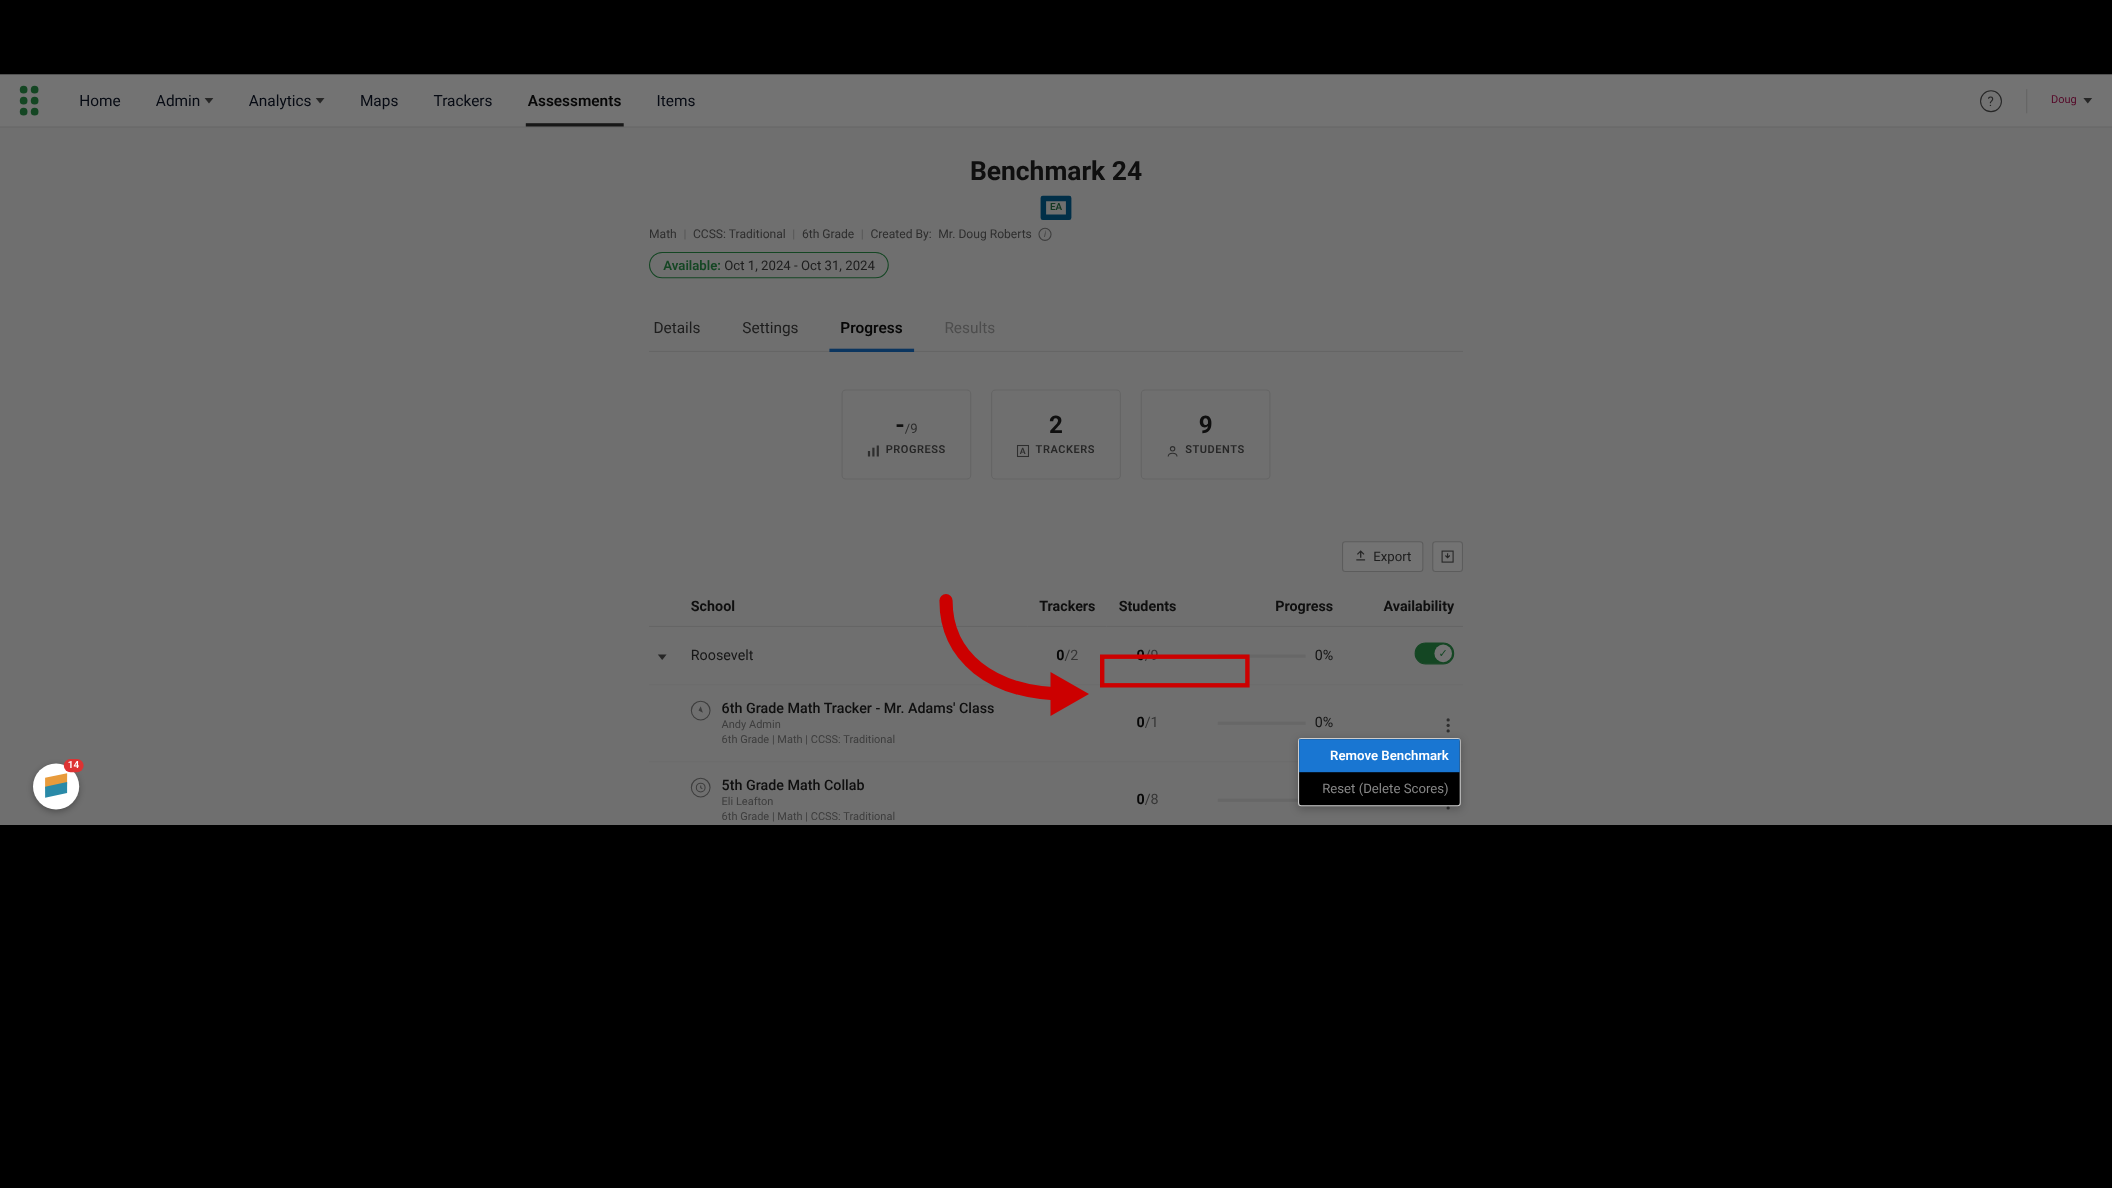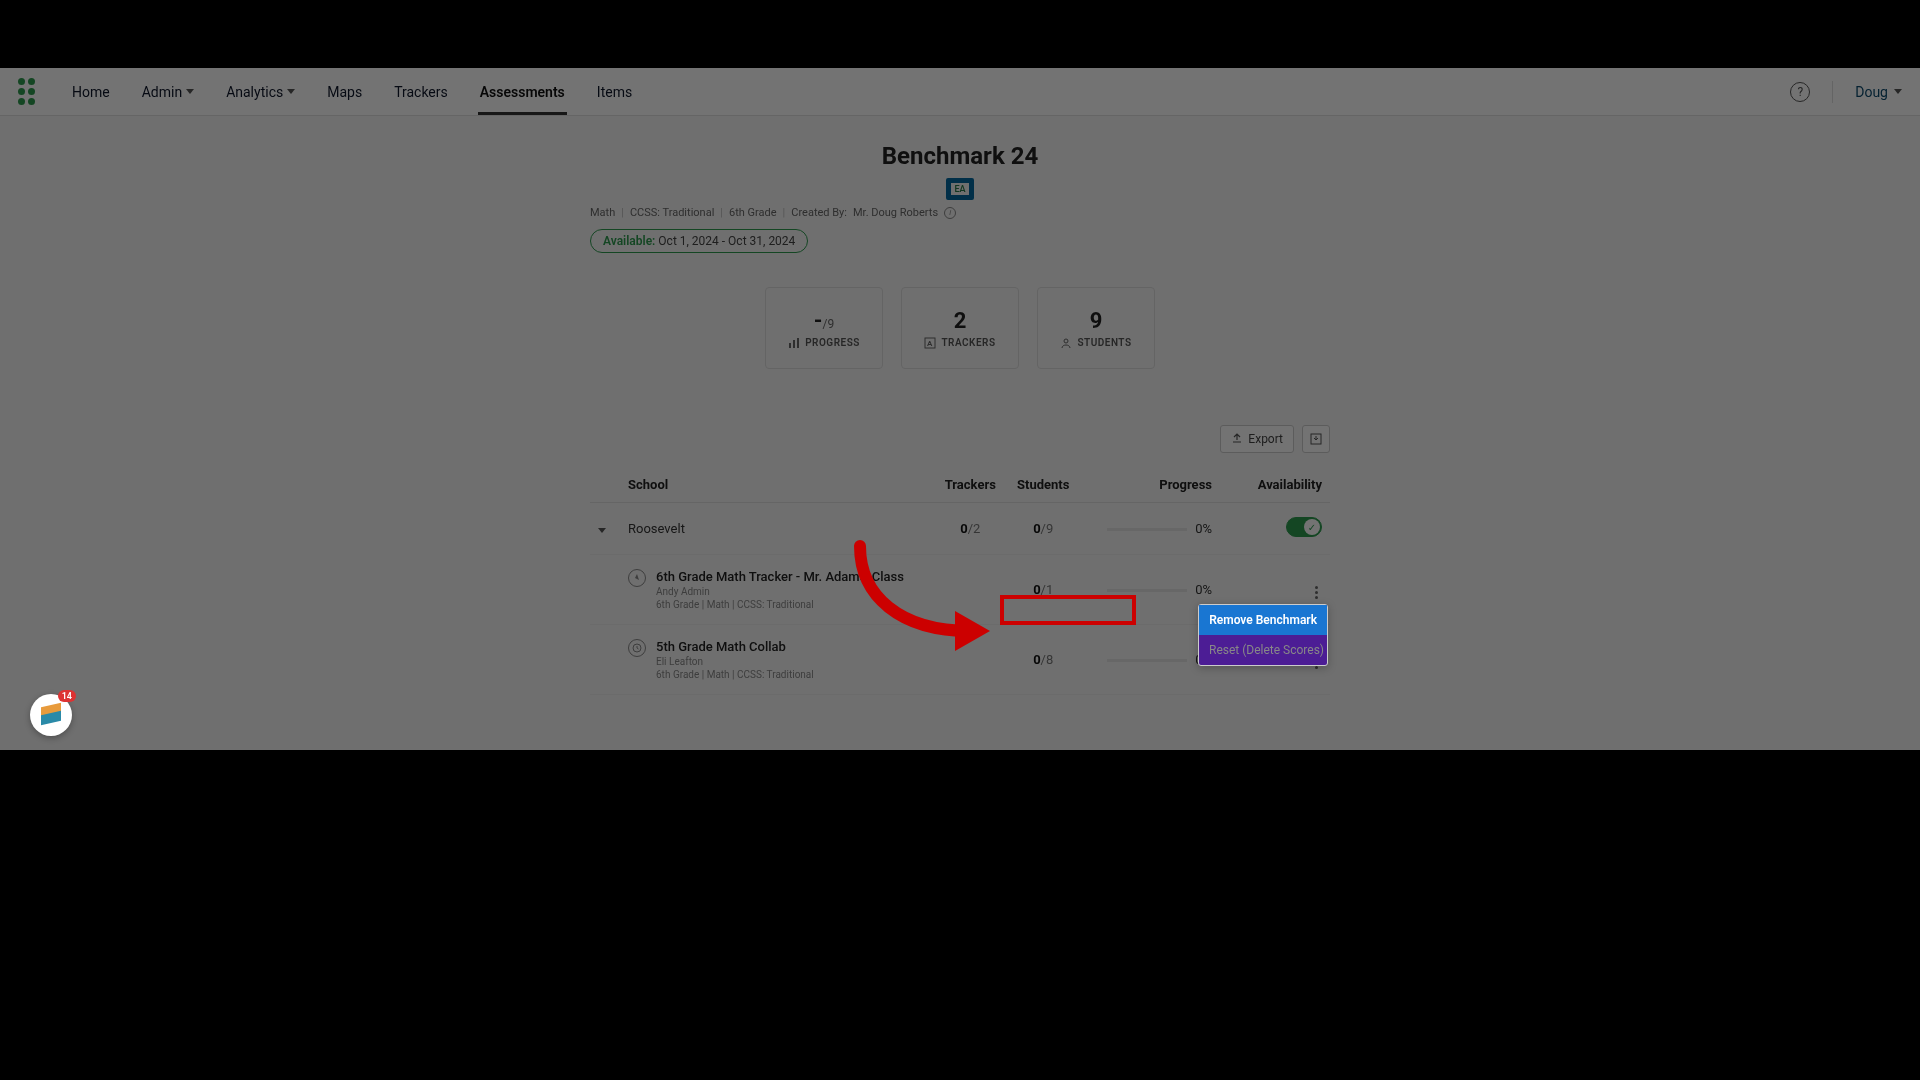--- a/index.html
+++ b/index.html
@@ -14,21 +14,21 @@
   .topbar-left { display:flex; align-items:center; gap:28px; }
   .logo { display:flex; gap:3px; }
   .logo-dot { width:7px; height:7px; border-radius:50%; background:#2e9b4f; }
   .logo { flex-wrap:wrap; width:24px; }
   .nav-item { font-size:14px; color:#0f172a; cursor:pointer; display:flex; align-items:center; gap:4px; padding:14px 2px; position:relative; }
   .nav-item.active { font-weight:600; color:#111; }
   .nav-item.active::after { content:""; position:absolute; left:0; right:0; bottom:-1px; height:3px; background:#333; }
   .chev-down { width:0; height:0; border-left:4px solid transparent; border-right:4px solid transparent; border-top:5px solid #555; }
   .topbar-right { display:flex; align-items:center; gap:22px; }
   .help-circle { width:20px; height:20px; border:1.5px solid #555; border-radius:50%; display:flex; align-items:center; justify-content:center; font-size:12px; color:#555; }
-  .user-menu { display:flex; align-items:center; gap:6px; font-size:14px; color:#0c4a6e; cursor:pointer; }
+  .user-menu { display:flex; align-items:center; gap:6px; font-size:10px; color:#be185d; cursor:pointer; }
   .divider-v { width:1px; height:22px; background:#ddd; }
 
   
   .content { max-width:740px; margin:0 auto; padding:26px 0 0 0; }
   .page-title-row { display:flex; align-items:center; gap:8px;flex-direction:column; }
   .page-title { font-size:24px; font-weight:700; color:#222; }
   .ea-badge { font-size:9px; border:5px solid #0369a1; color:#2c7a4b; padding:1px 3px; border-radius:2px; font-weight:600; }
   .meta-line { font-size:11px; color:#666; margin-top:6px; display:flex; align-items:center; gap:6px; flex-wrap:wrap;}
   .meta-sep { color:#bbb; }
   .info-circle { width:12px; height:12px; border:1px solid #888; border-radius:50%; display:inline-flex; align-items:center; justify-content:center; font-size:8px; font-style:italic; color:#888; }
@@ -69,21 +69,21 @@
   .toggle .knob { position:absolute; right:1px; top:1px; width:16px; height:16px; background:#fff; border-radius:50%; display:flex; align-items:center; justify-content:center; color:#2e9b4f; font-size:10px; }
   .row-icon-circle { width:18px; height:18px; border:1.5px solid #888; border-radius:50%; display:inline-flex; align-items:center; justify-content:center; color:#888; font-size:10px; }
   .sub-meta { font-size:10px; color:#888; margin-top:2px; }
   .tracker-name { font-size:13px; color:#222; font-weight:500; }
   .kebab { display:inline-flex; flex-direction:column; gap:2px; cursor:pointer; padding:4px; position:relative; }
   .kebab span { width:3px; height:3px; background:#666; border-radius:50%; }
   .prog-track { width:80px; height:3px; background:#e5e5e5; display:inline-block; vertical-align:middle; margin-right:8px;}
   .prog-row-cell { white-space:nowrap; }
 
   
-  .menu-pop { position:absolute; top:22px; right:-6px; width:130px; background:#4c1d95; border:1px solid #ccc; border-radius:3px; box-shadow:0 2px 8px rgba(0,0,0,0.25); z-index:100; }
+  .menu-pop { position:absolute; top:22px; right:-6px; width:148px; background:#000000; border:1px solid #ccc; border-radius:3px; box-shadow:0 2px 8px rgba(0,0,0,0.25); z-index:100; }
   .menu-pop .mi { padding:8px 10px; font-size:12px; cursor:pointer; white-space:nowrap;}
   .menu-pop .mi.primary { background:#1976d2; color:#fff; font-weight:600; }
   .menu-pop .mi.muted { color:#888; }
   .red-highlight { position:absolute; border:4px solid #c00; z-index:120; pointer-events:none; }
 
   
   .arrow-svg { position:absolute; z-index:110; pointer-events:none; }
 
   
   .float-widget { position:absolute; left:30px; bottom:14px; width:42px; height:42px; border-radius:50%; background:#fff; box-shadow:0 2px 6px rgba(0,0,0,0.3); display:flex; align-items:center; justify-content:center; z-index:60; }
@@ -148,20 +148,26 @@
       <span>Created By:</span>
       <span>Mr. Doug Roberts</span>
       <span class="info-circle">i</span>
     </div>
     <div class="avail-pill">
       <span class="lbl">Available:</span>
       <span class="dates">Oct 1, 2024 - Oct 31, 2024</span>
     </div>
 
     
+    <div class="tabs">
+      <div class="tab">Details</div>
+      <div class="tab">Settings</div>
+      <div class="tab active">Progress</div>
+      <div class="tab disabled">Results</div>
+    </div>
 
     
     <div class="stats-row">
       <div class="stat-card">
         <div class="stat-val">
           <span>-</span>
           <span class="denom">/9</span>
         </div>
         <div class="stat-label-row">
           <span class="mini-icon">

